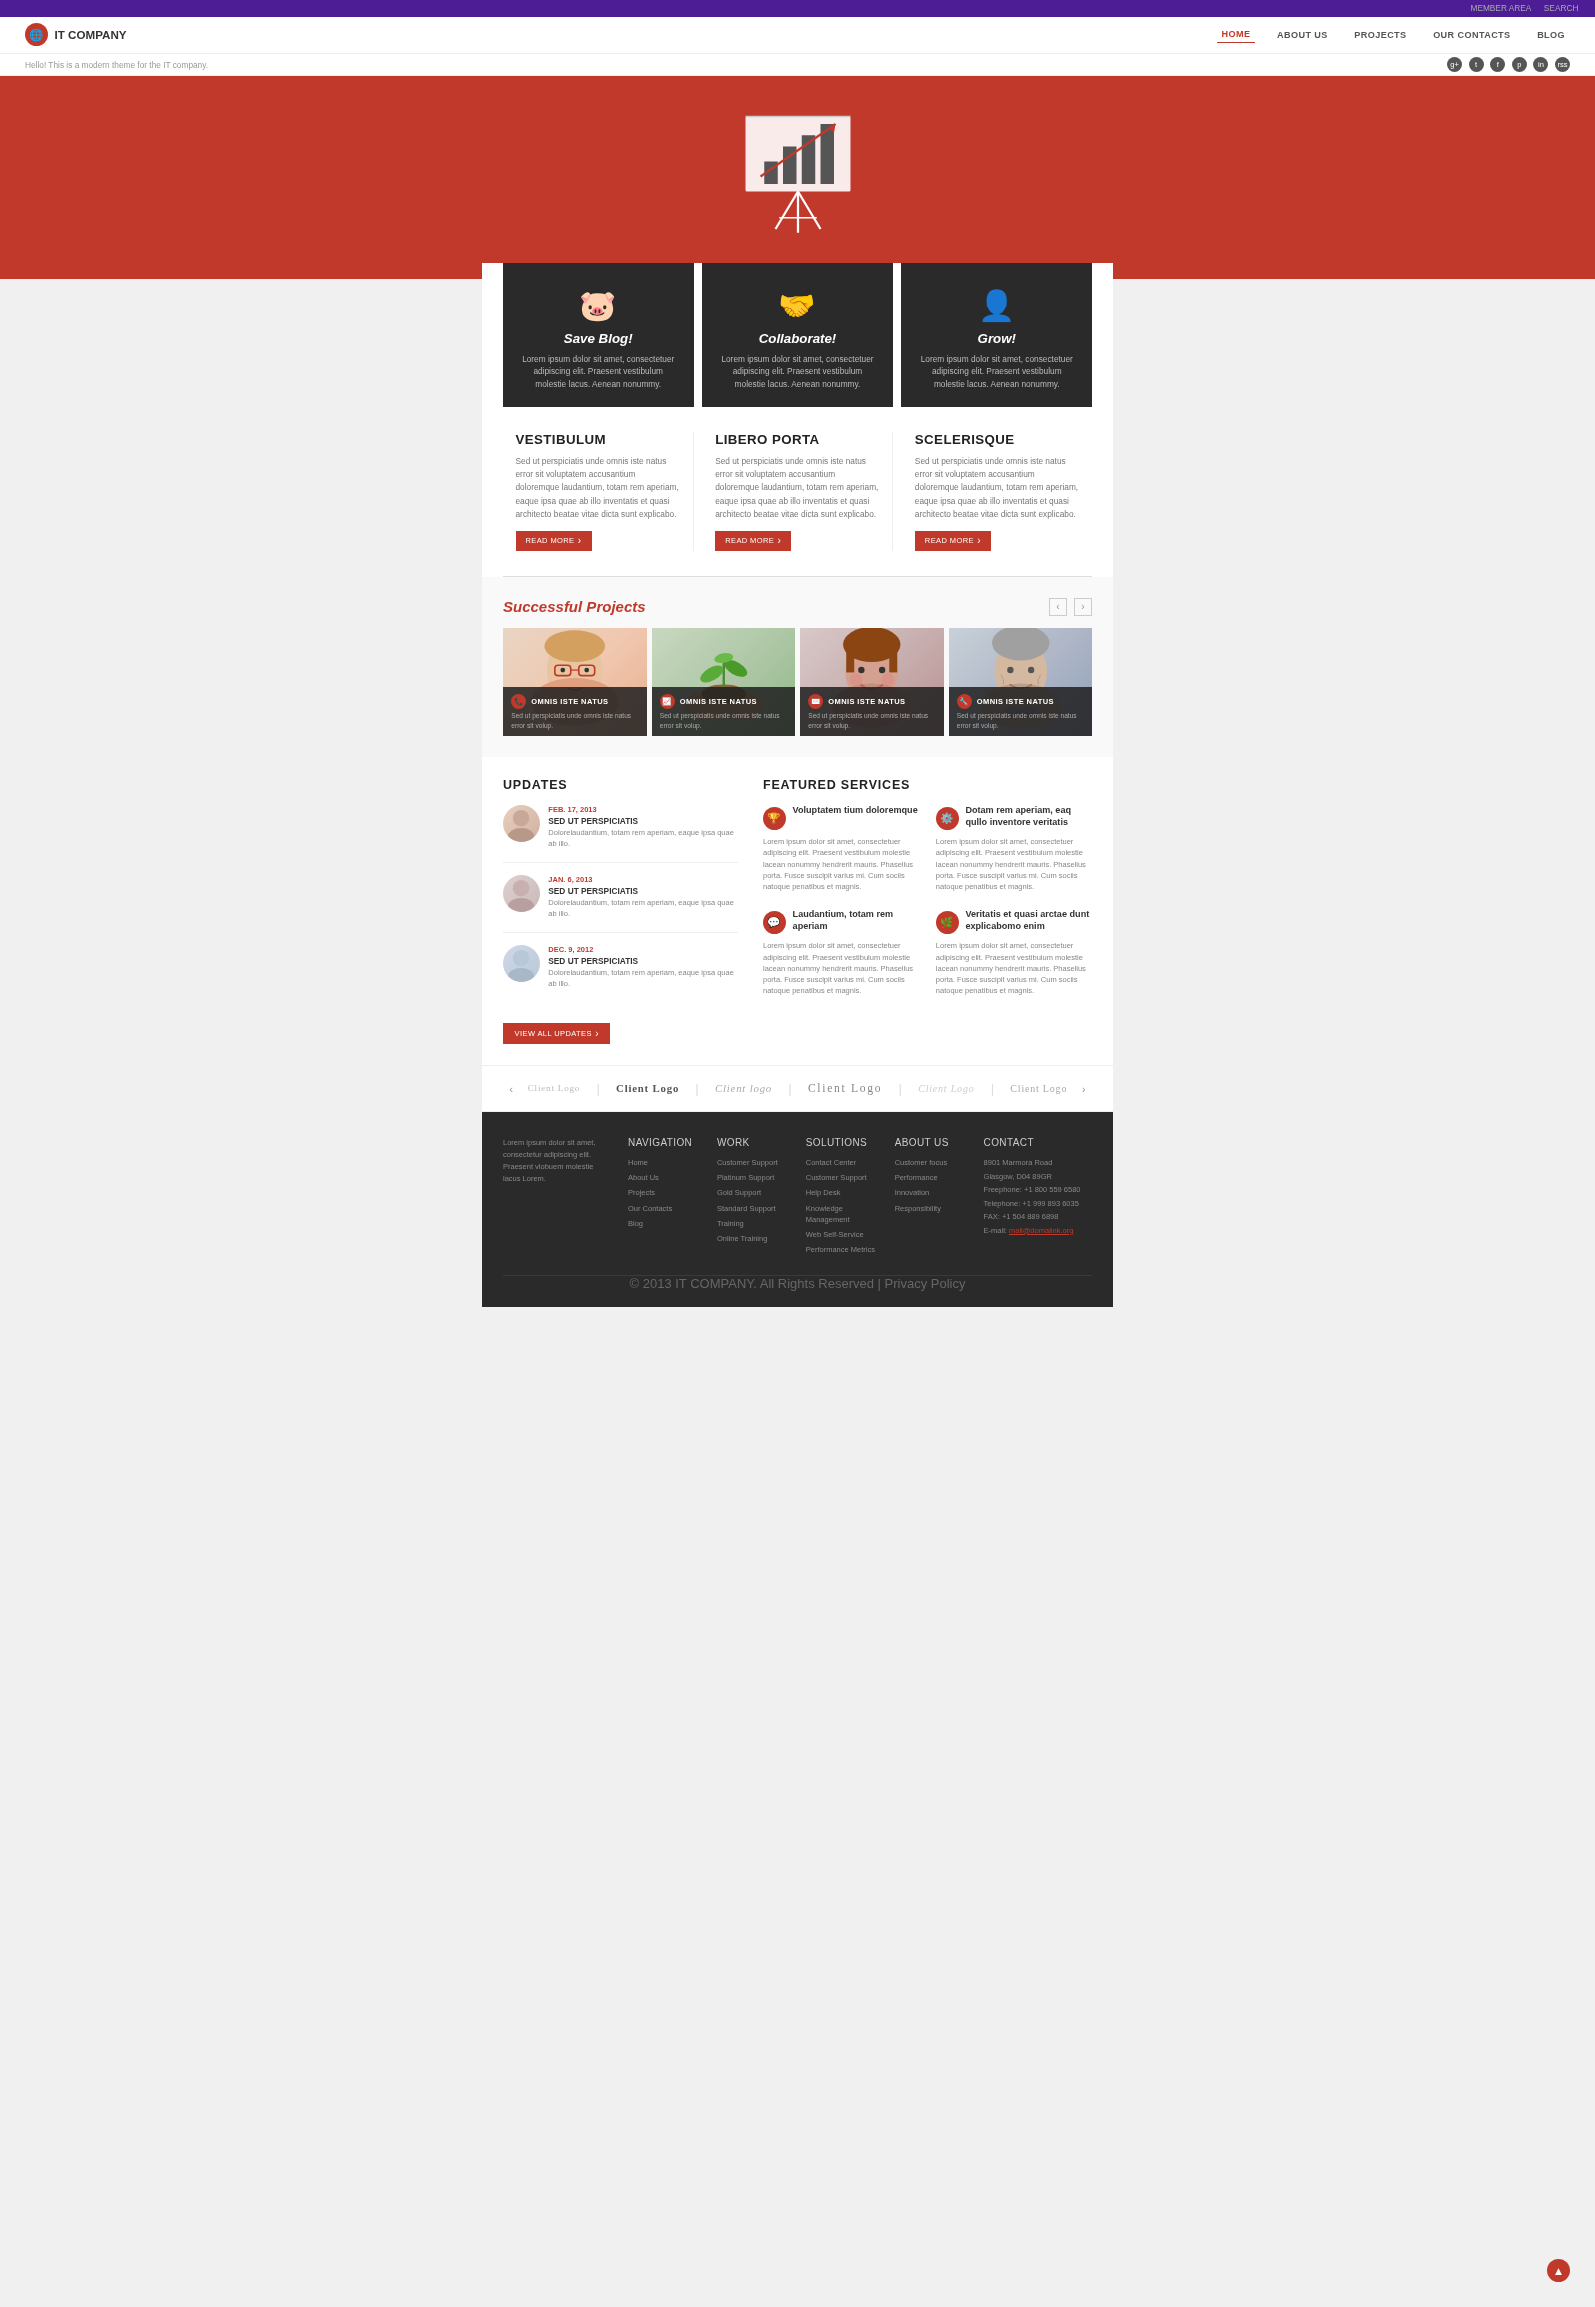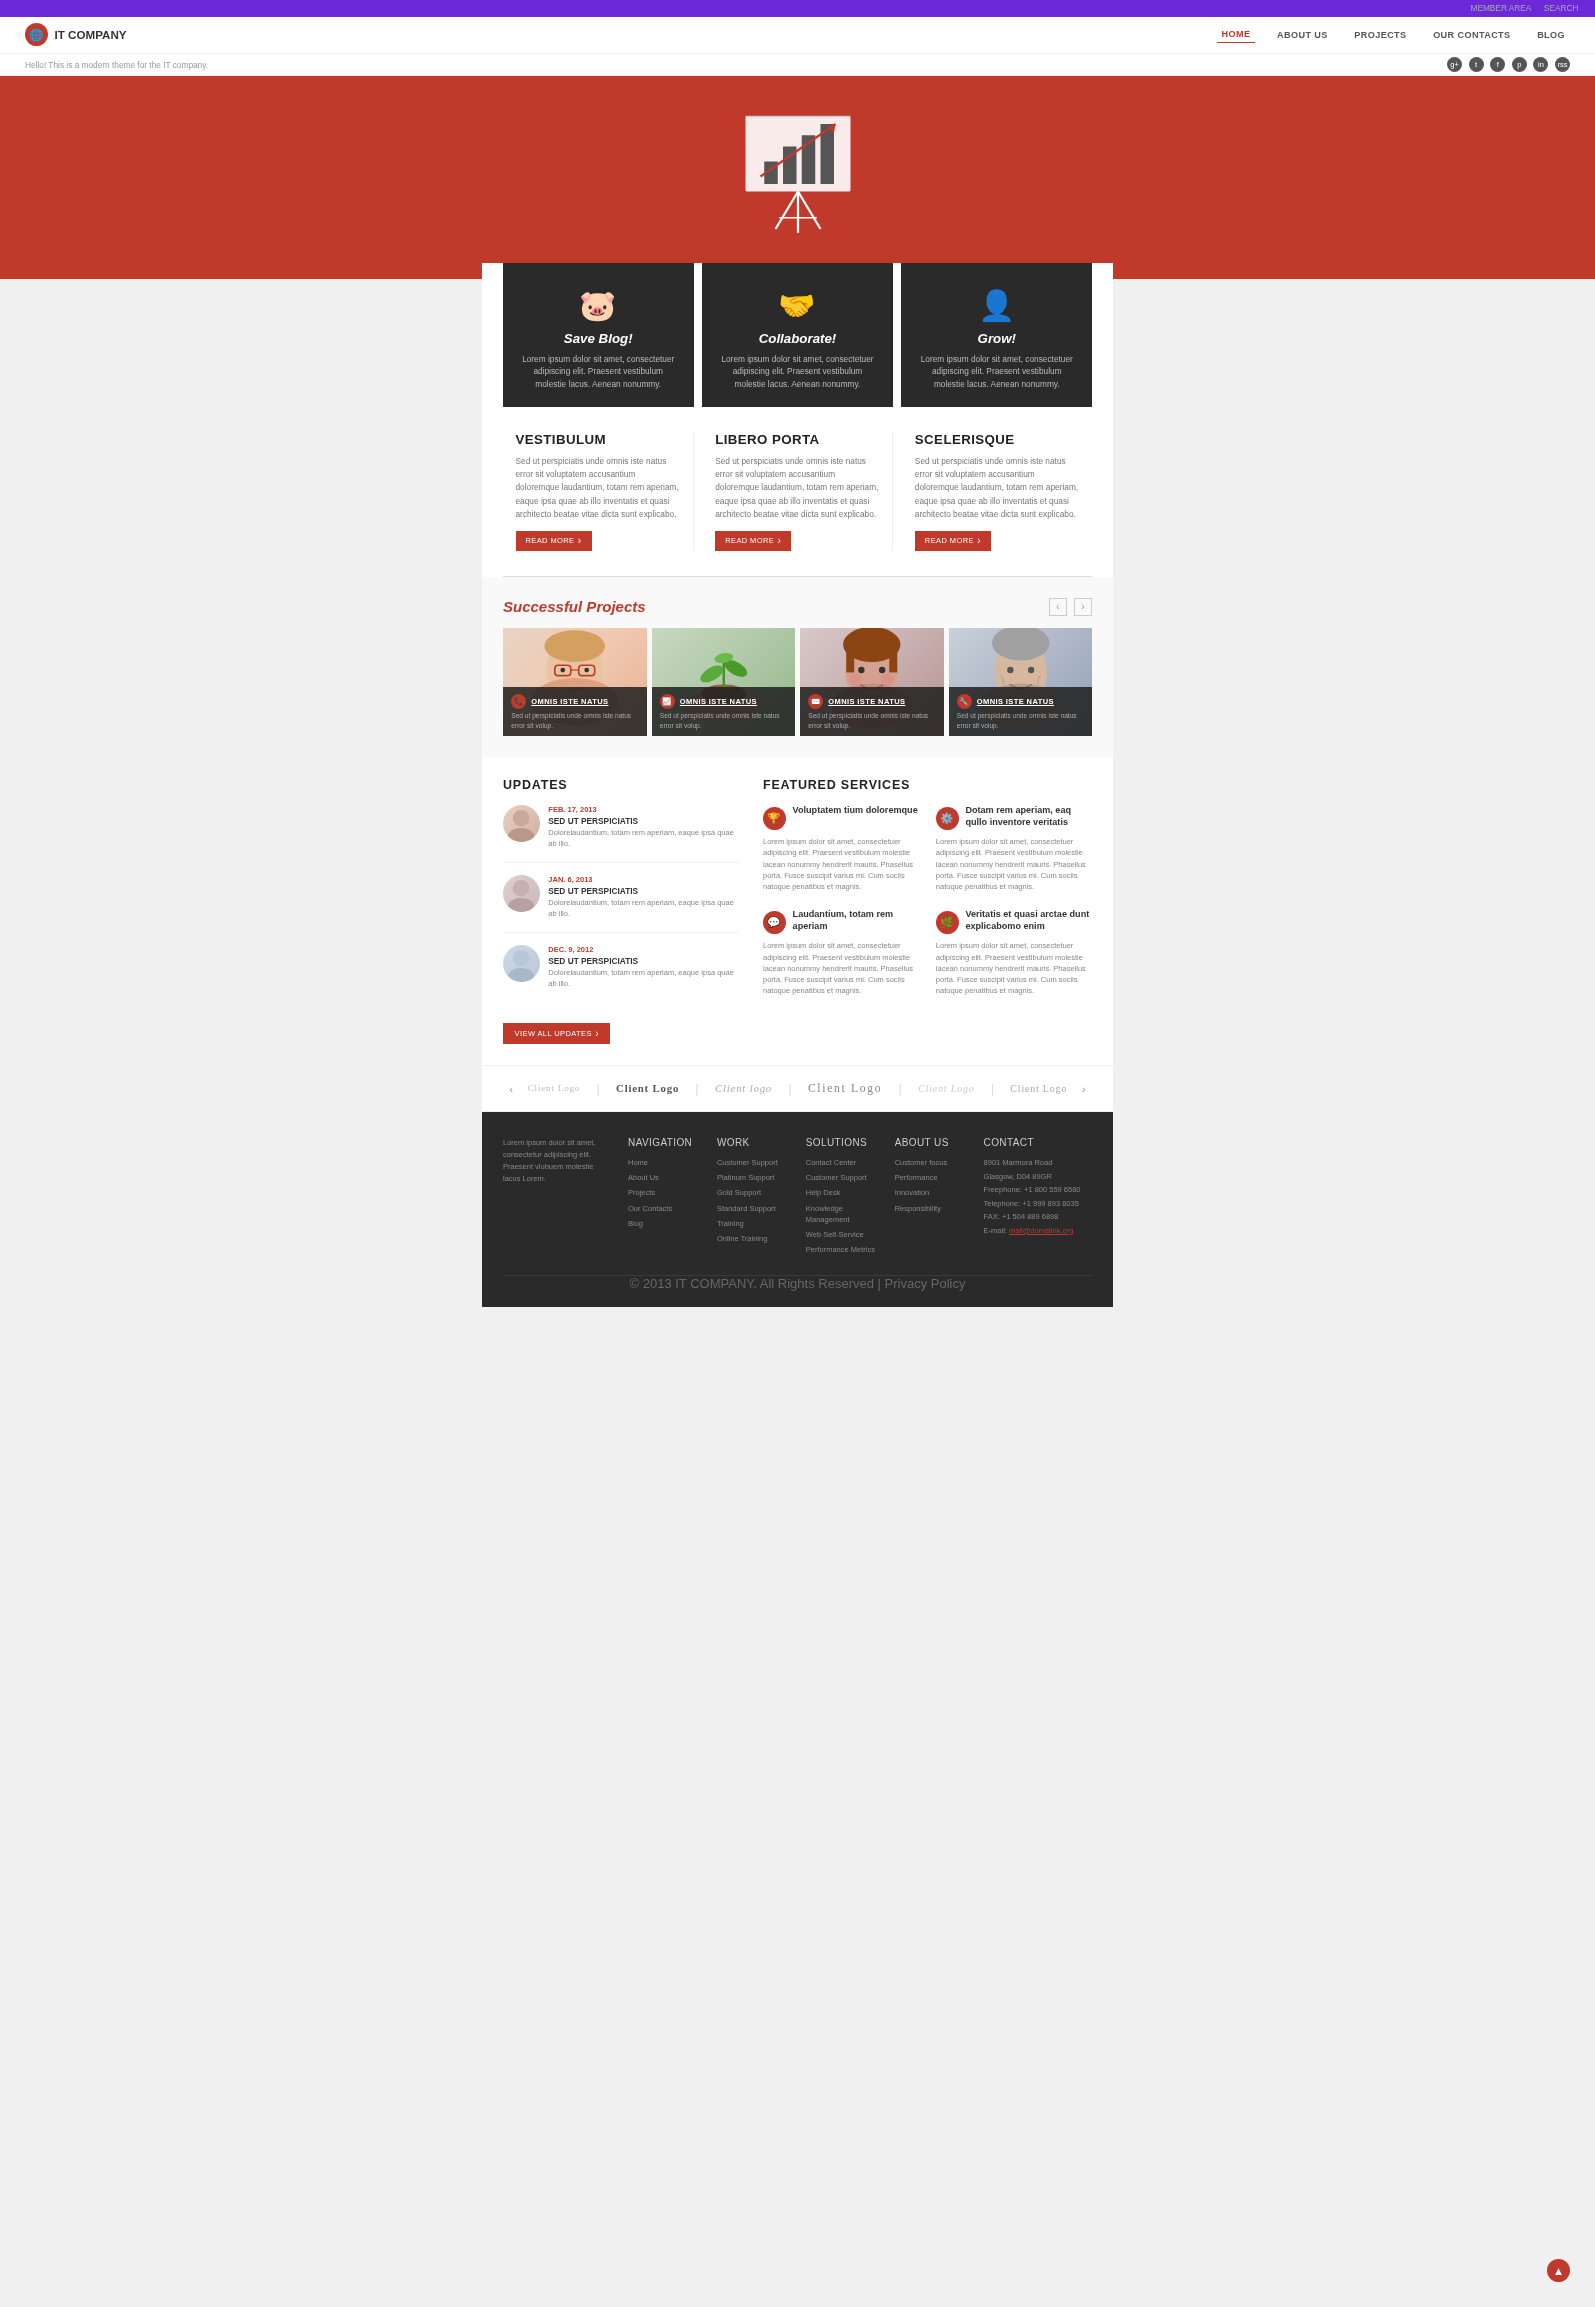--- a/index.html
+++ b/index.html
@@ -1,20 +1,20 @@
 <!DOCTYPE html>
 <html style="font-size:13.3px"><head>
   <meta charset="utf-8">
   <style>
     * { margin: 0; padding: 0; box-sizing: border-box; }
     body { font-family: Arial, sans-serif; background: #f0f0f0; color: #333; font-size: 10px; }
     
     
     .top-bar {
-      background: #6d28d9;
+      background: #4c1d95;
       color: #aaa;
       font-size: 8.3px;
       padding: 3.3px 16.6px;
       display: flex;
       justify-content: flex-end;
       gap: 12.5px;
       text-align: center;
     }
     .top-bar a { color: #aaa; text-decoration: none; }
     
@@ -247,21 +247,20 @@
       border-radius: 50%;
       display: flex; align-items: center; justify-content: center;
       font-size: 7.5px;
       flex-shrink: 0;
     }
     .project-overlay-title {
       font-size: 7.5px;
       font-weight: bold;
       text-transform: uppercase;
       letter-spacing: 0.4px;
-      text-decoration: underline;
     }
     .project-overlay-text {
       font-size: 6.6px;
       color: #aaa;
       line-height: 1.4;
     }
     
     
     .bottom-sections {
       background: #fff;

